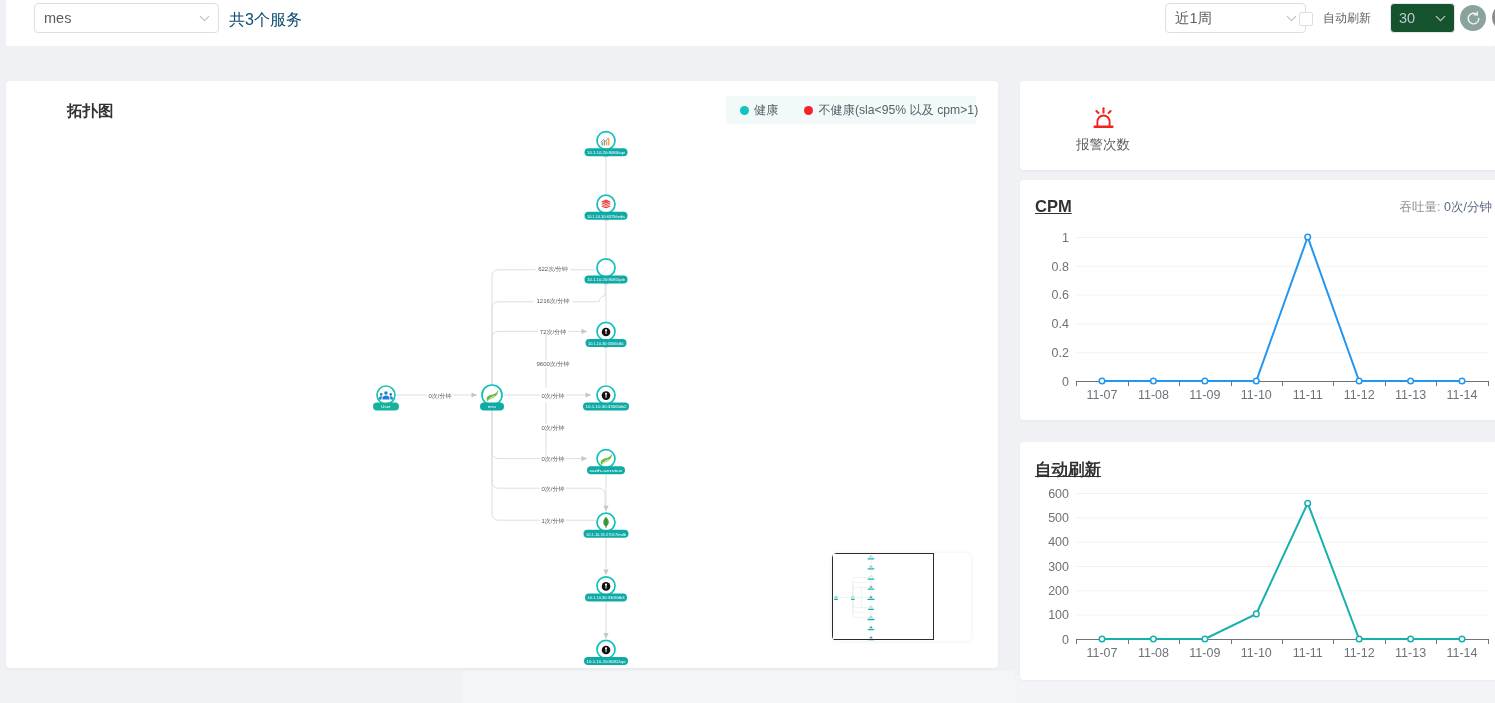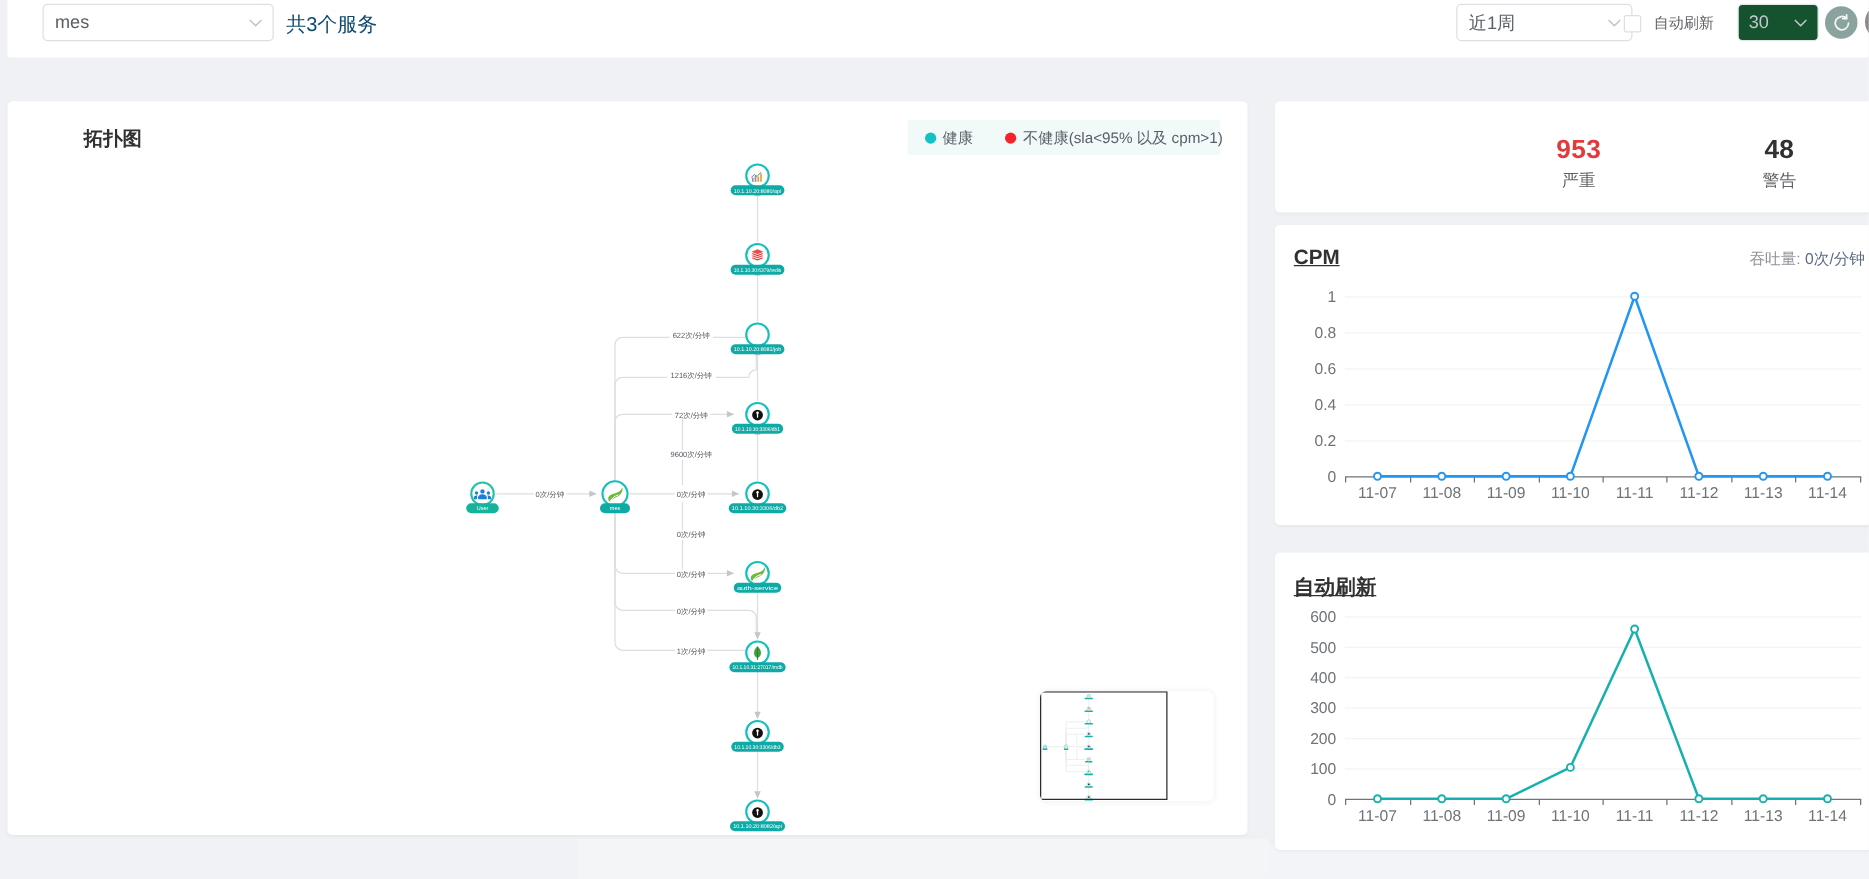--- a/index.html
+++ b/index.html
@@ -420,27 +420,31 @@
                   <path d="M12 4.2c-1.6 0-2.9 1.3-2.9 2.9 0 1.1.6 2 1.5 2.5v7.3c0 .8.6 1.4 1.4 1.4s1.4-.6 1.4-1.4V9.6c.9-.5 1.5-1.4 1.5-2.5 0-1.6-1.3-2.9-2.9-2.9z" fill="#fff"></path>
                 </g>
               </g>
             </g>
           </svg></div>
       <div id="minimap-viewport"></div>
     </div>
   </div>
 
   <div class="card" id="stats-card">
-    <div class="stat" id="stat-critical">
-      <span class="num" style="color:#e4393c">953</span>
-      <span class="lbl">严重</span>
-    </div>
-    <div class="stat" id="stat-warning">
-      <span class="num" style="color:#303133">48</span>
-      <span class="lbl">警告</span>
+    <div class="stat" id="stat-alarm">
+      <span class="ico">
+        <svg width="21" height="23" viewBox="0 0 21 23" fill="none" stroke="#f5231f" stroke-width="1.9" stroke-linecap="round">
+            <path d="M4.4 19.2v-4.6a6.1 6.1 0 0 1 12.2 0v4.6"></path>
+             <path d="M1.6 19.8h17.8" stroke-width="2.4"></path>
+             <path d="M10.5 1.2V5.6" stroke-width="2.1"></path>
+            <path d="M3.4 4.0l2.0 2.0" stroke-width="2.1"></path>
+            <path d="M17.6 4.0l-2.0 2.0" stroke-width="2.1"></path>
+          </svg>
+      </span>
+      <span class="lbl">报警次数</span>
     </div>
   </div>
 
   <div class="card" id="cpm-card">
     <div class="chart-title">CPM</div>
     <div class="chart-sub">
       <span>吞吐量:</span>
       <b>0次/分钟</b>
     </div>
     <div class="chart-area" id="cpm-plot"><svg width="475" height="200" viewBox="0 0 475 200">

